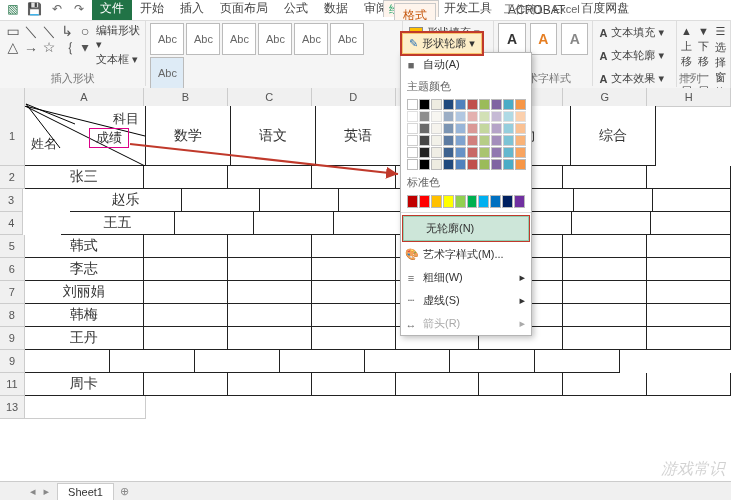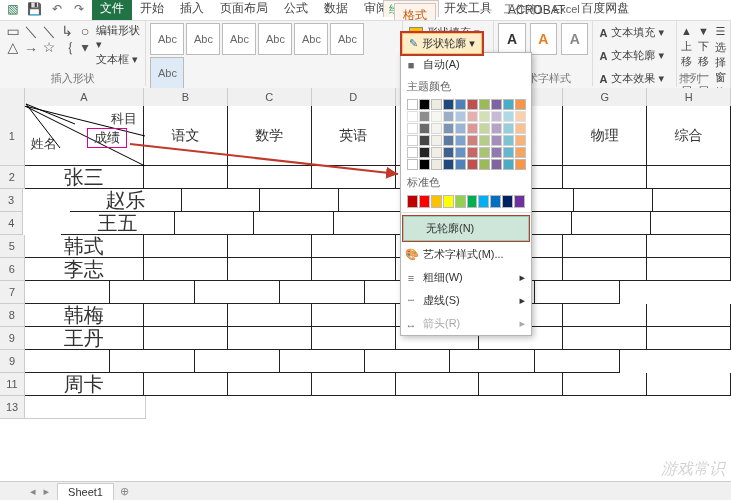--- a/index.html
+++ b/index.html
@@ -31,21 +31,21 @@
   
   .sheet{position:absolute;top:88px;left:0;right:0;bottom:18px;overflow:hidden}
   .colheads{display:flex;height:18px}
   .sel-all{width:24px;height:18px;background:#f0f0f0;border-right:1px solid #ccc;border-bottom:1px solid #ccc}
   .ch{height:18px;background:#f0f0f0;border-right:1px solid #ccc;border-bottom:1px solid #ccc;display:flex;align-items:center;justify-content:center;font-size:11px;color:#555}
   .rows{position:absolute;top:18px;left:0;right:0;bottom:0}
   .row{display:flex;height:23px}
   .row.header-row{height:60px}
   .rh{width:24px;background:#f0f0f0;border-right:1px solid #ccc;border-bottom:1px solid #ccc;display:flex;align-items:center;justify-content:center;font-size:11px;color:#555}
   .cell{border-right:1px solid #222;border-bottom:1px solid #222;display:flex;align-items:center;justify-content:center;font-size:14px;background:#fff}
-  .cell.rowhead{font-size:20px}
+  .cell.rowhead{font-size:14px}
   
   .hdr-cell{position:relative;font-size:13px}
   .hdr-cell .d1{position:absolute;right:6px;top:4px}
   .hdr-cell .d2{position:absolute;right:16px;top:22px;border:1px solid #d08; padding:0 6px}
   .hdr-cell .d3{position:absolute;left:6px;bottom:12px}
   
   .dd{position:absolute;top:42px;left:400px;width:130px;background:#fff;border:1px solid #b5b5b5;box-shadow:2px 2px 6px rgba(0,0,0,.25);z-index:20;font-size:11px}
   .dd-head-wrap{position:absolute;top:31px;left:400px;z-index:21;border:2px solid #c0392b;padding:0}
   .dd-head2{display:flex;align-items:center;gap:4px;padding:2px 6px;background:#fdeec8;border:1px solid #f7c36b;font-size:11px}
   .dd-sec{padding:3px 6px;color:#666}
@@ -326,26 +326,25 @@
       <div class="rh">1</div>
       <div class="cell hdr-cell" style="width:120px;justify-content:flex-start">
         <svg width="120" height="60" style="position:absolute;top:0;left:0">
           <line x1="0" y1="0" x2="120" y2="30" stroke="#000"></line>
             <line x1="0" y1="0" x2="120" y2="60" stroke="#000"></line>
         </svg>
         <span class="d1">科目</span>
         <span class="d2">成绩</span>
         <span class="d3">姓名</span>
       </div>
+      <div class="cell" style="width:84px">数学</div>
       <div class="cell" style="width:84px">语文</div>
-      <div class="cell" style="width:84px">数学</div>
       <div class="cell" style="width:84px">英语</div>
       <div class="cell" style="width:84px"></div>
       <div class="cell" style="width:84px">物</div>
-      <div class="cell" style="width:84px">物理</div>
       <div class="cell" style="width:84px">综合</div>
     </div>
   <div class="row">
         <div class="rh">2</div>
         <div class="cell rowhead" style="width: 120px;">张三</div>
         <div class="cell" style="width: 84px;"></div>
         <div class="cell" style="width: 84px;"></div>
         <div class="cell" style="width: 84px;"></div>
         <div class="cell" style="width: 84px;"></div>
         <div class="cell" style="width: 84px;"></div>
@@ -391,20 +390,21 @@
         <div class="cell" style="width: 84px;"></div>
         <div class="cell" style="width: 84px;"></div>
         <div class="cell" style="width: 84px;"></div>
         <div class="cell" style="width: 84px;"></div>
         <div class="cell" style="width: 84px;"></div>
         <div class="cell" style="width: 84px;"></div>
         <div class="cell" style="width: 84px;"></div>
       </div>
       <div class="row">
         <div class="rh">7</div>
+        <div class="cell rowhead" style="width: 120px;">刘丽娟</div>
         <div class="cell" style="width: 84px;"></div>
         <div class="cell" style="width: 84px;"></div>
         <div class="cell" style="width: 84px;"></div>
         <div class="cell" style="width: 84px;"></div>
         <div class="cell" style="width: 84px;"></div>
         <div class="cell" style="width: 84px;"></div>
         <div class="cell" style="width: 84px;"></div>
       </div>
       <div class="row">
         <div class="rh">8</div>

